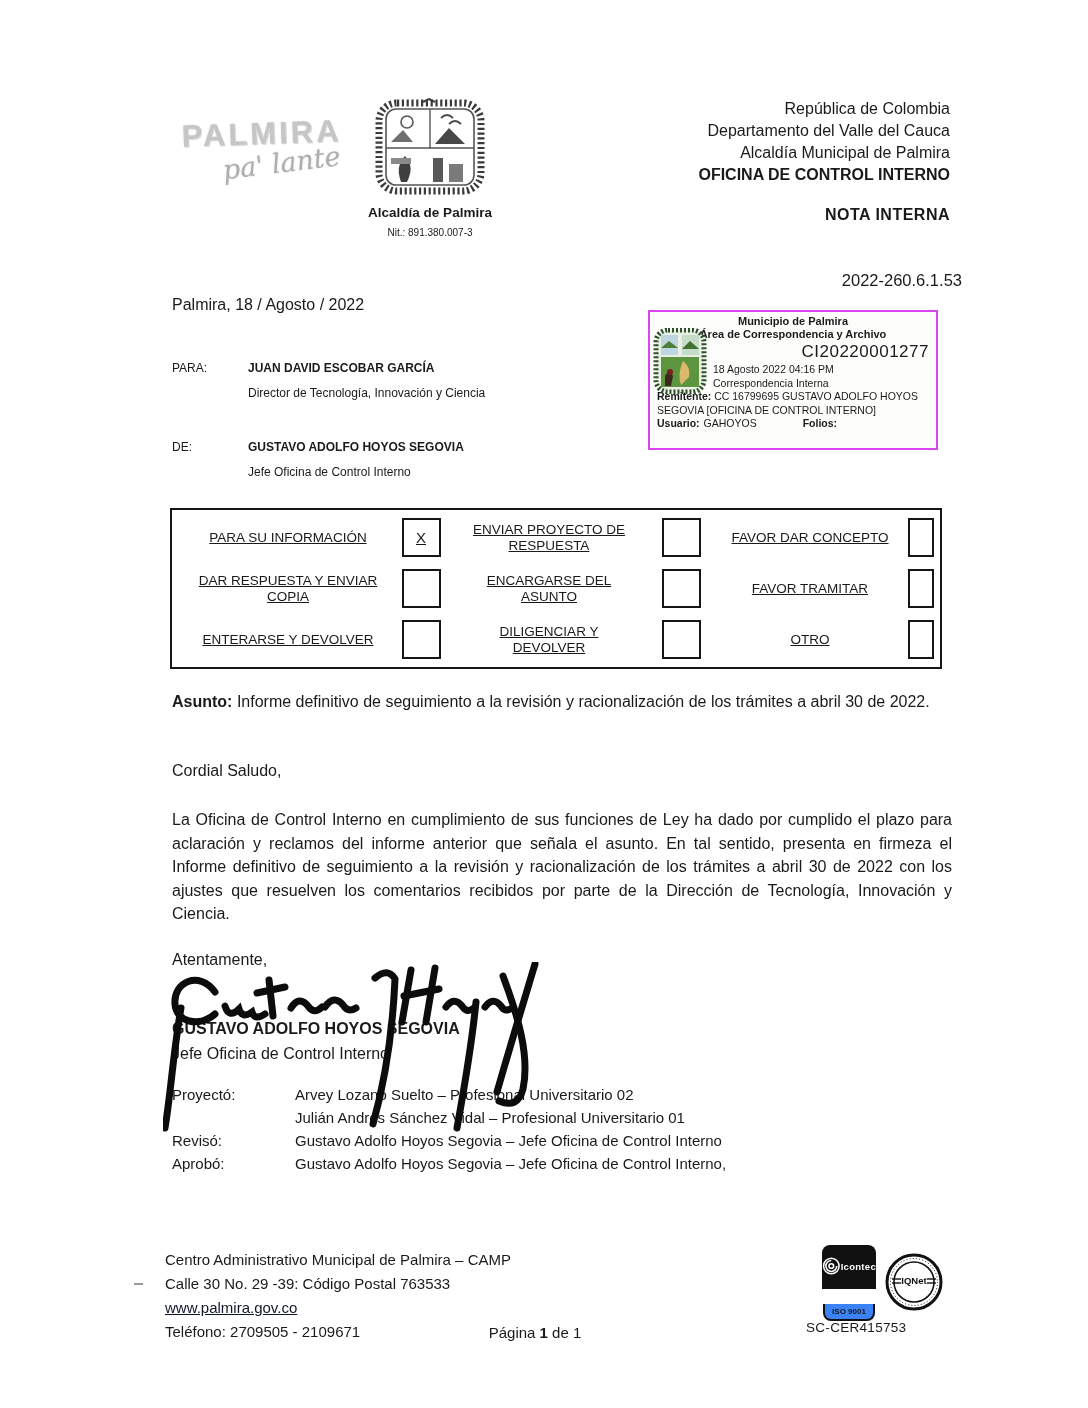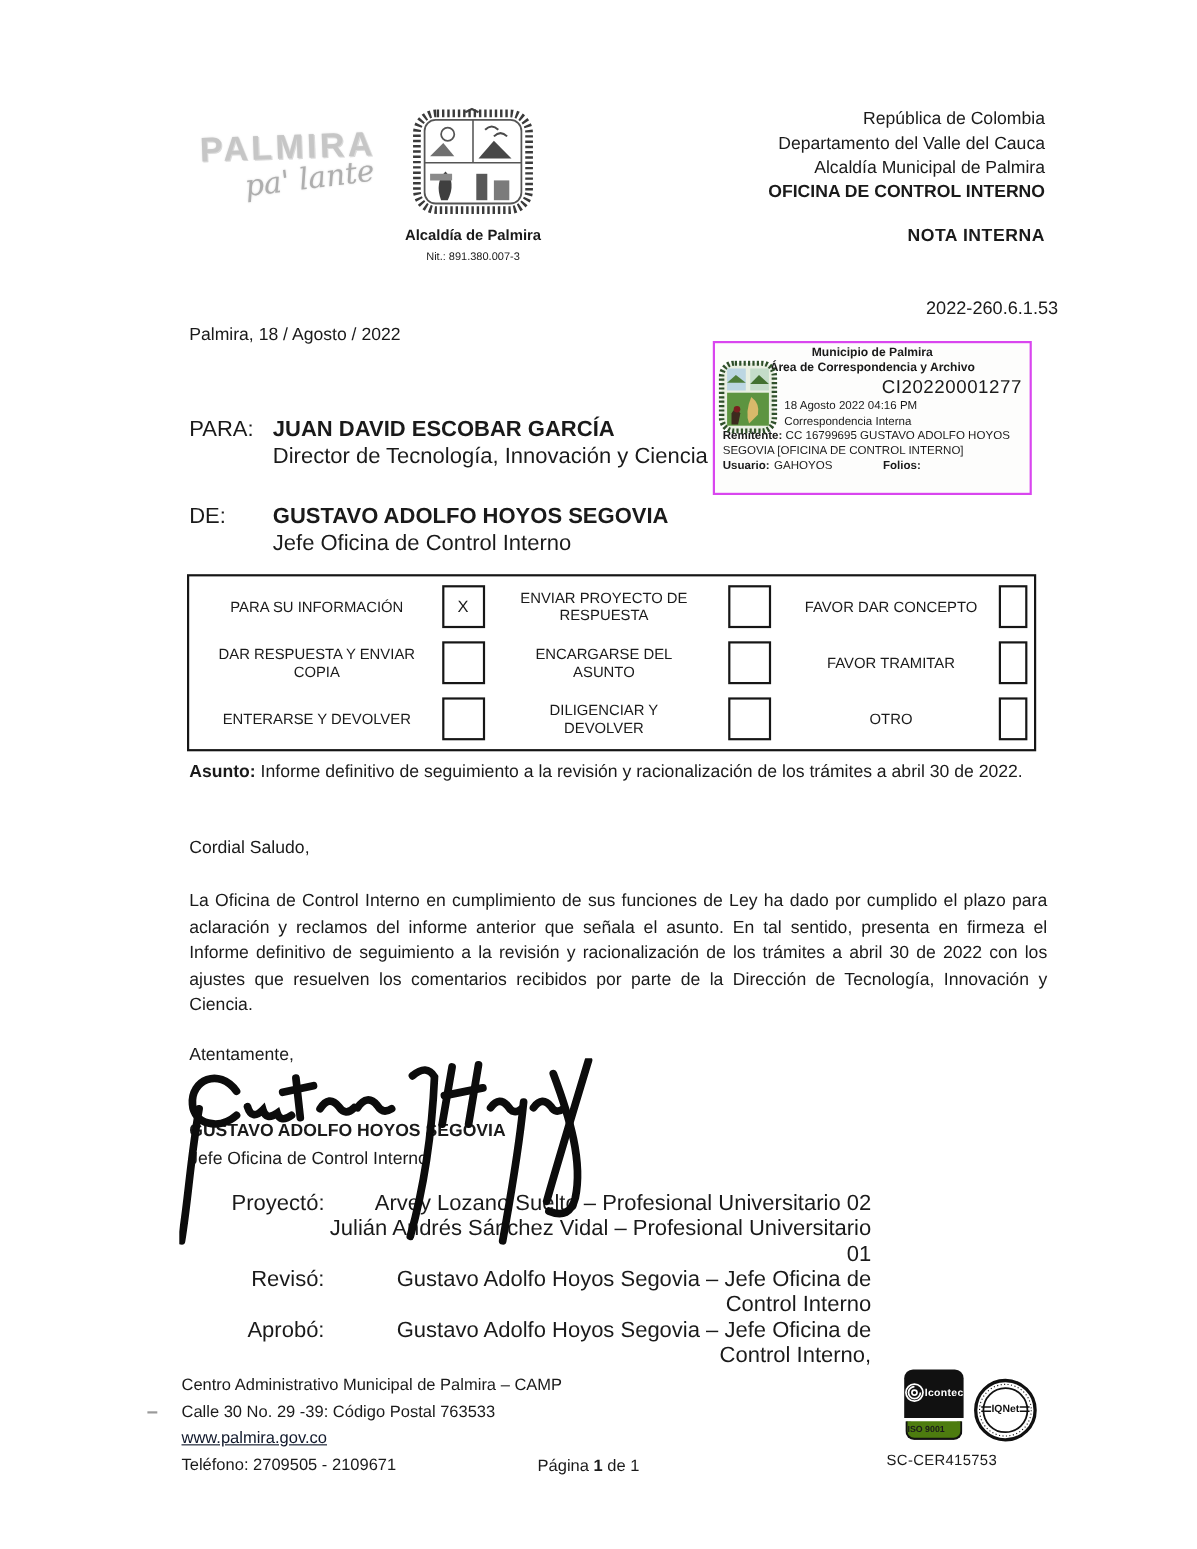--- a/index.html
+++ b/index.html
@@ -33,63 +33,63 @@
   .stamp .t1,.stamp .t2{text-align:center;font-weight:bold;font-size:11px;line-height:13px;}
   .stamp .code{text-align:right;font-size:17px;letter-spacing:.5px;line-height:19px;margin:1px 2px 2px 0;}
   .stamp .frow{margin-left:2px;}
   .stamp .frow b{display:inline-block;min-width:56px;}
   .stamp .remit{margin-left:2px;}
   .stamp .urow{display:flex;margin-left:2px;}
   .stamp .urow .uval{margin-left:4px;}
   .stamp .urow .folios{margin-left:46px;font-weight:bold;}
   .stamp-shield{position:absolute;left:3px;top:16px;width:54px;height:66px;z-index:2;}
   
-  .recip{position:absolute;left:172px;top:378px;width:600px;font-size:20px;}
+  .recip{position:absolute;left:172px;top:356px;width:600px;font-size:12px;}
   .recip .row{display:grid;grid-template-columns:76px 1fr;line-height:25px;}
   .recip .name{font-weight:bold;}
   .recip .spacer{height:29px;}
   
-  .routing{position:absolute;left:170px;top:522px;width:772px;height:161px;
+  .routing{position:absolute;left:170px;top:508px;width:772px;height:161px;
     border:2px solid #161616;box-sizing:border-box;
-    display:grid;grid-template-rows:1fr 1fr 1fr;padding:2px 10px;}
+    display:grid;grid-template-rows:1fr 1fr 1fr;padding:2px 10px;text-decoration:underline;}
   .routing .rrow{display:grid;grid-template-columns:212px 54px 202px 62px 196px 26px;
     align-items:center;}
   .routing .lbl{font-size:13.5px;line-height:15.5px;text-align:center;padding:0 14px;}
   .routing .boxc{display:flex;justify-content:center;}
   .routing .chk{width:35px;height:35px;border:2.5px solid #161616;display:flex;
     align-items:center;justify-content:center;font-size:15px;background:#fff;}
   
   .subject{position:absolute;left:172px;top:690px;width:778px;font-size:16px;
     line-height:23.5px;text-align:justify;}
   .subject b{font-weight:bold;}
   .greeting{position:absolute;left:172px;top:762px;font-size:16px;}
   .bodytext{position:absolute;left:172px;top:808px;width:780px;font-size:16px;
     line-height:23.6px;text-align:justify;}
   .closing-sal{position:absolute;left:172px;top:951px;font-size:16px;}
   .sig-svg{position:absolute;left:163px;top:962px;width:384px;height:170px;z-index:3;pointer-events:none;}
   .signer-name{position:absolute;left:172px;top:1020px;font-size:16px;font-weight:bold;}
   .signer-title{position:absolute;left:172px;top:1045px;font-size:16px;}
   
-  .credits{position:absolute;left:172px;top:1083px;width:620px;font-size:20px;line-height:23px;text-align:right;}
+  .credits{position:absolute;left:172px;top:1083px;width:620px;font-size:15px;line-height:23px;}
   .credits .crow{display:grid;grid-template-columns:123px 1fr;}
   
   .footer{position:absolute;left:165px;top:1248px;font-size:15px;line-height:24px;}
   .footer .link{text-decoration:underline;color:#0f172a;}
   .pagenum{position:absolute;left:430px;top:1324px;width:210px;text-align:center;font-size:15px;}
   .pagenum b{font-weight:bold;}
   .speck{position:absolute;background:#9a9a9a;}
   
   .icontec{position:absolute;left:820px;top:1245px;width:58px;height:66px;}
   .icontec .top{width:54px;height:44px;background:#111;border-radius:8px 8px 0 0;
     margin:0 auto;display:flex;align-items:center;justify-content:flex-end;
     padding-bottom:2px;box-sizing:border-box;}
   .icontec .swirl{width:24px;height:24px;margin-bottom:1px;}
   .icontec .brand{color:#fff;font-size:9.5px;font-weight:bold;letter-spacing:.3px;}
-  .icontec .iso{width:48px;margin:3px auto;background:#4d7c0f;border:2px solid #111;
-    border-top:none;border-radius:0 0 8px 8px;text-align:left;font-size:8px;
+  .icontec .iso{width:48px;margin:15px auto;background:#3b82f6;border:2px solid #111;
+    border-top:none;border-radius:0 0 8px 8px;text-align:center;font-size:8px;
     font-weight:bold;padding:3px 0;}
   .iqnet{position:absolute;left:884px;top:1252px;width:60px;height:60px;}
   .certcode{position:absolute;left:806px;top:1320px;font-size:13.5px;font-weight:normal;letter-spacing:.3px;}
 </style>
 </head>
 <body>
 
 <div id="page">
 
   <div class="ghost-logo">

